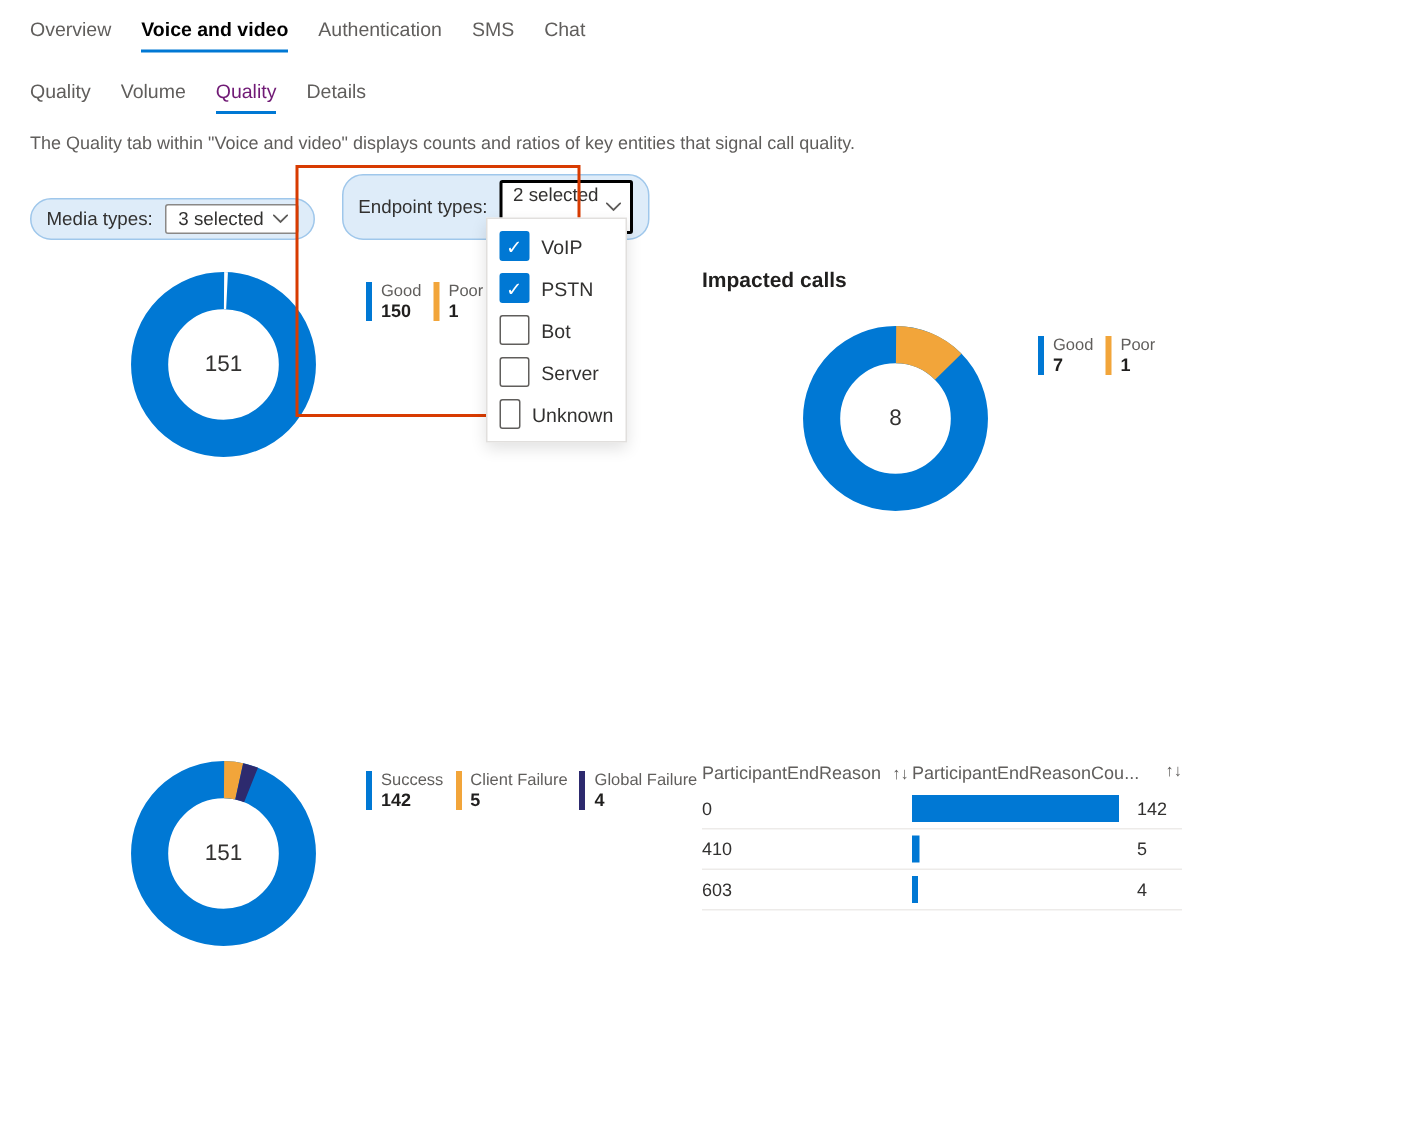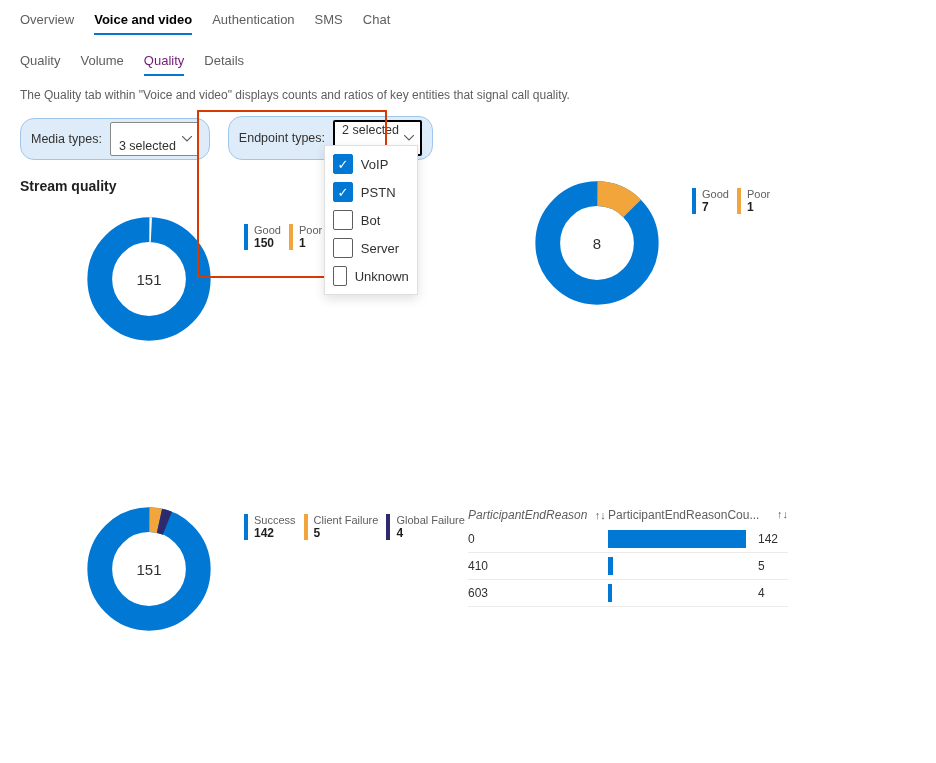--- a/index.html
+++ b/index.html
@@ -55,21 +55,21 @@
     display: inline-flex;
     align-items: center;
     gap: 8px;
     font-size: 12.5px;
     color: #323130;
   }
   .filter-dd {
     background: #fff;
     border: 1px solid #8a8886;
     border-radius: 2px;
-    padding: 16px 22px 2px 8px;
+    padding: 2px 22px 2px 8px;
     font-size: 12.5px;
     color: #323130;
     position: relative;
   }
   .filter-dd.highlight {
     border: 2px solid #000000;
     padding: 1px 21px 17px 7px;
   }
   .filter-dd .chev {
     position: absolute;
@@ -179,21 +179,21 @@
   }
   .table {
     width: 320px;
     font-size: 12px;
   }
   .table-header {
     display: flex;
     color: #605e5c;
     padding: 4px 0;
   }
-  .table-header .col1 { flex: 0 0 140px; font-style: italic; }
+  .table-header .col1 { flex: 0 0 140px; }
   .table-header .col2 { flex: 1; display: flex; justify-content: space-between;}
   .sort { color: #605e5c; font-size: 11px; margin-left: 4px; }
   .table-row {
     display: flex;
     align-items: center;
     border-bottom: 1px solid #edebe9;
     padding: 4px 0;
   }
   .table-row .col1 { flex: 0 0 140px; color: #323130;}
   .table-row .col2 { flex: 1; display: flex; align-items: center; gap: 12px;}
@@ -283,21 +283,20 @@
       </div>
     </div>
   </div>
 
   <div class="red-highlight" style="left:197px; top:-6px; width:186px; height:164px;"></div>
 </div>
 
 <div class="panels">
 
   <div class="panel">
-    <div class="panel-title">Stream quality</div>
     <div class="chart-block">
       <div class="donut" style="margin-left:64px;">
         <svg viewBox="0 0 42 42" width="130" height="130">
           <circle cx="21" cy="21" r="15.9155" fill="none" stroke="#0078d4" stroke-width="8"></circle>
           <circle cx="21" cy="21" r="15.9155" fill="none" stroke="#ffffff" stroke-width="8" stroke-dasharray="0.66 99.34" stroke-dashoffset="25"></circle>
         </svg>
         <div class="donut-center">151</div>
       </div>
       <div class="legend">
         <div class="legend-item" style="border-color:#0078d4">
@@ -306,20 +305,21 @@
         </div>
         <div class="legend-item" style="border-color:#f2a53a">
           <div class="legend-label">Poor</div>
           <div class="legend-value">1</div>
         </div>
       </div>
     </div>
   </div>
 
   <div class="panel">
+    <div class="panel-title">Impacted calls</div>
     <div class="chart-block">
       <div class="donut" style="margin-left:64px;">
         <svg viewBox="0 0 42 42" width="130" height="130">
           <circle cx="21" cy="21" r="15.9155" fill="none" stroke="#0078d4" stroke-width="8"></circle>
           <circle cx="21" cy="21" r="15.9155" fill="none" stroke="#f2a53a" stroke-width="8" stroke-dasharray="12.5 87.5" stroke-dashoffset="25"></circle>
         </svg>
         <div class="donut-center">8</div>
       </div>
       <div class="legend">
         <div class="legend-item" style="border-color:#0078d4">

